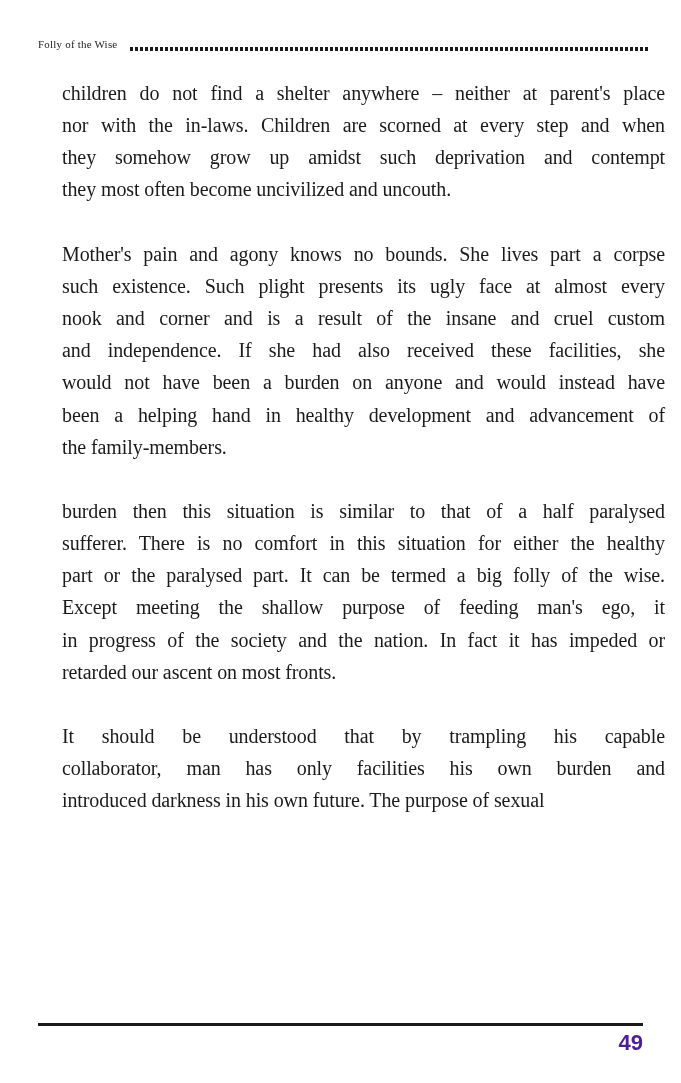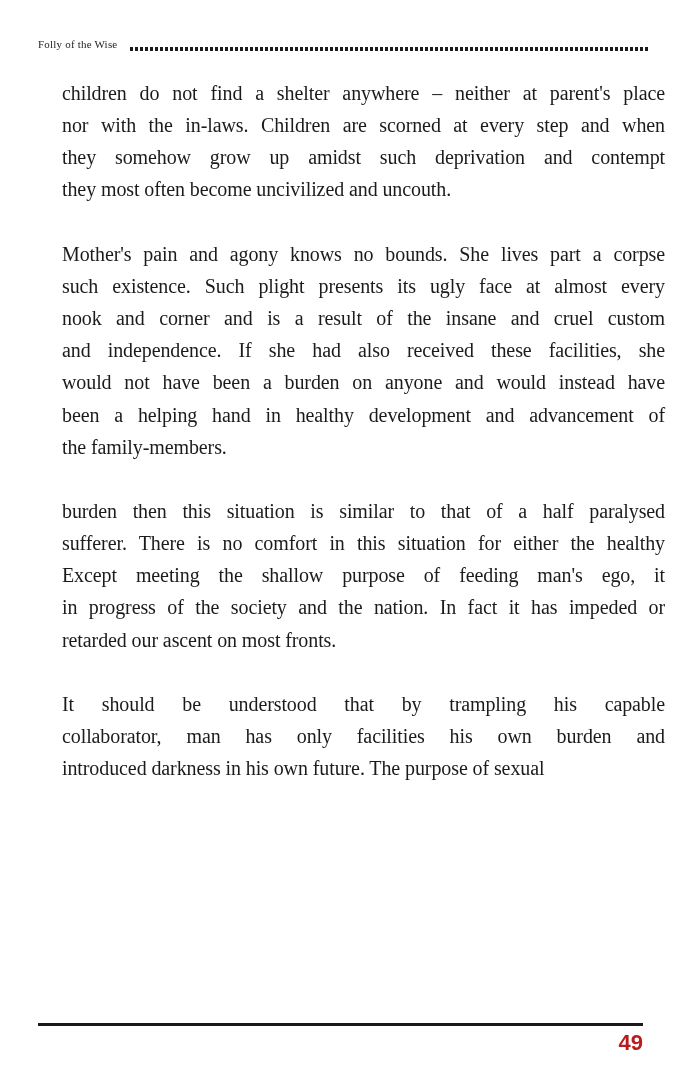--- a/index.html
+++ b/index.html
@@ -74,21 +74,21 @@
     height: 3px;
     background: #1a1a1a;
   }
   .footer-page {
     position: absolute;
     right: 38px;
     top: 1030px;
     font-family: "Liberation Sans", sans-serif;
     font-weight: bold;
     font-size: 22px;
-    color: #b91c1c;
+    color: #4c1d95;
   }
 </style>
 </head>
 <body>
 
 <div class="page">
 
   <div class="header">
     <span class="header-title">Folly of the Wise</span>
     <span class="dotted-leader"></span>
@@ -106,20 +106,21 @@
         <div class="line">such existence. Such plight presents its ugly face at almost every</div>
         <div class="line">nook and corner and is a result of the insane and cruel custom</div>
         <div class="line">and independence. If she had also received these facilities, she</div>
         <div class="line">would not have been a burden on anyone and would instead have</div>
         <div class="line">been a helping hand in healthy development and advancement of</div>
         <div class="line last">the family-members.</div>
       </div>
       <div class="paragraph">
         <div class="line">burden then this situation is similar to that of a half paralysed</div>
         <div class="line">sufferer. There is no comfort in this situation for either the healthy</div>
+        <div class="line">part or the paralysed part. It can be termed a big folly of the wise.</div>
         <div class="line">Except meeting the shallow purpose of feeding man's ego, it</div>
         <div class="line">in progress of the society and the nation. In fact it has impeded or</div>
         <div class="line last">retarded our ascent on most fronts.</div>
       </div>
       <div class="paragraph">
         <div class="line">It should be understood that by trampling his capable</div>
         <div class="line">collaborator, man has only facilities his own burden and</div>
         <div class="line last">introduced darkness in his own future. The purpose of sexual</div>
       </div>
     </div>

